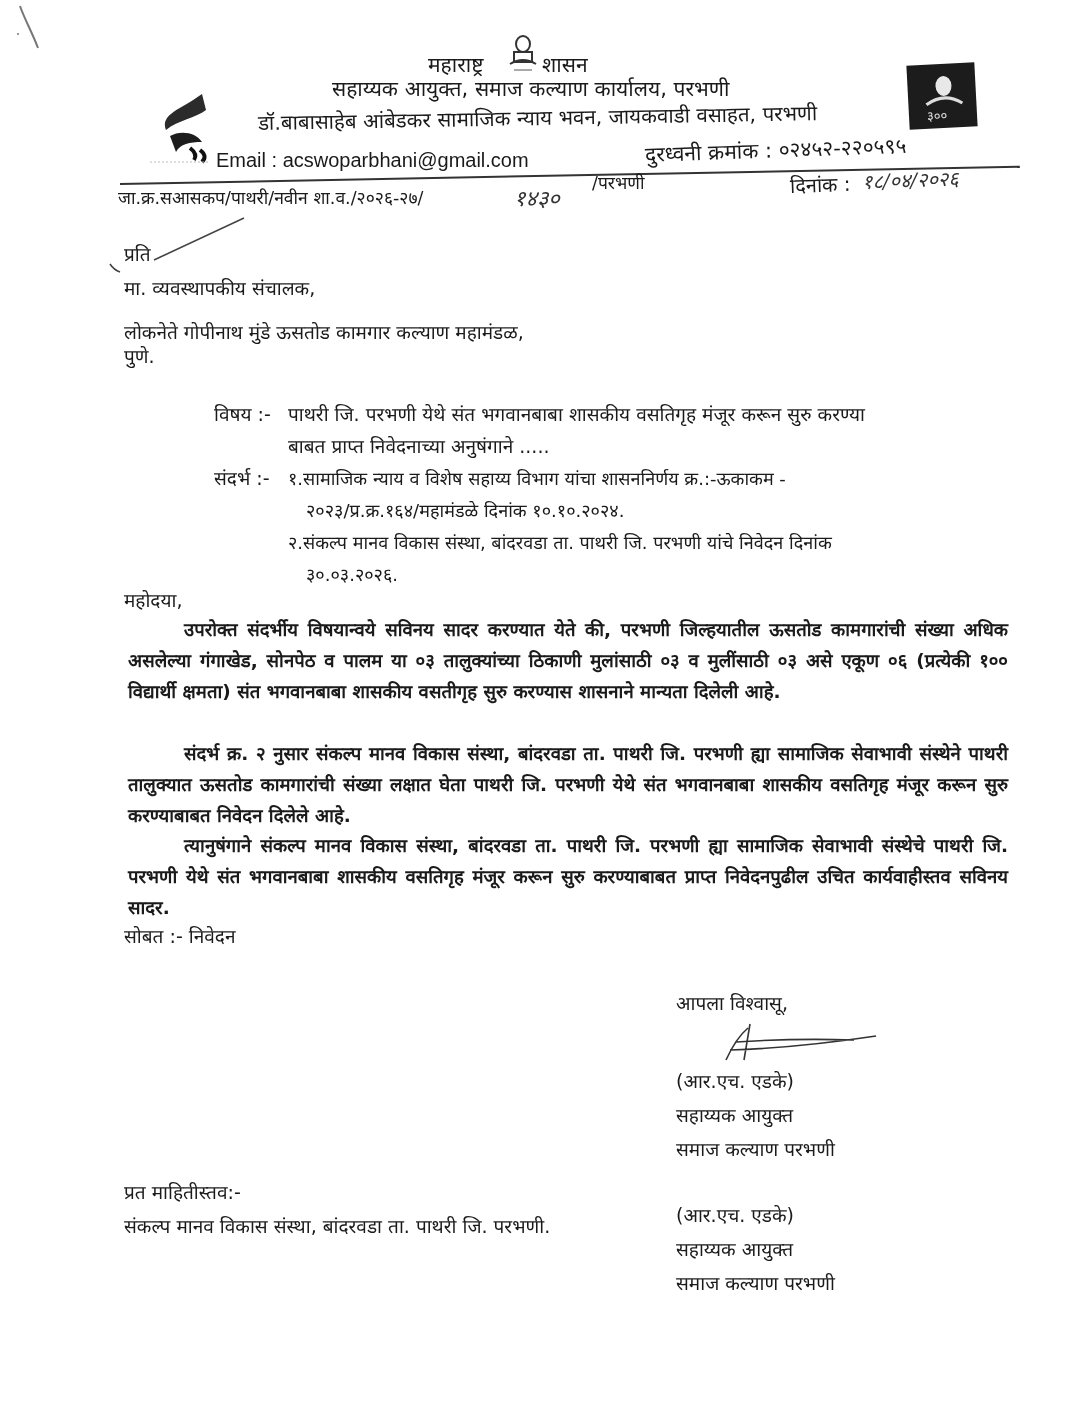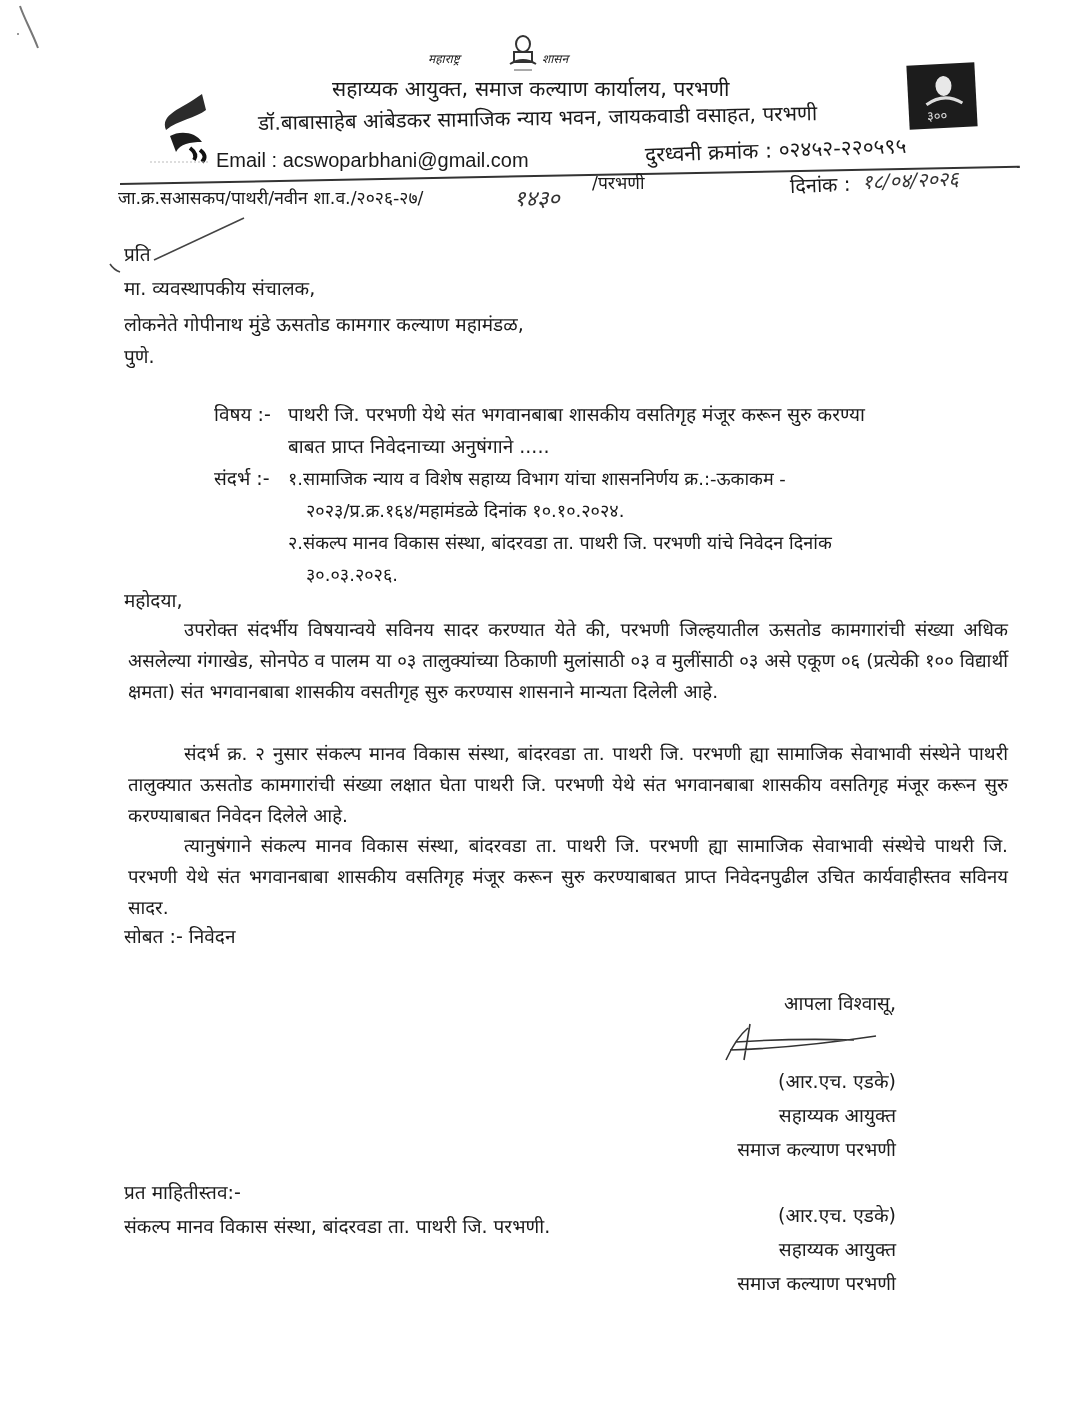--- a/index.html
+++ b/index.html
@@ -1,27 +1,27 @@
 <!DOCTYPE html>
 <html><head>
 <meta charset="utf-8">
 <style>
   html, body { margin: 0; padding: 0; }
   body {
     width: 1080px; height: 1412px; background: #ffffff; position: relative; overflow: hidden;
     font-family: "DejaVu Sans", "Liberation Sans", sans-serif; color: #1a1a1a;
   }
   .abs { position: absolute; white-space: nowrap; }
-  .hdr { font-size: 12px; font-style: italic; }
+  .hdr { font-size: 21px; }
   .body-text { font-size: 19px; line-height: 33px; }
-  .para { position: absolute; left: 128px; width: 880px; font-size: 18.5px; line-height: 31px; text-align: justify; }
+  .para { position: absolute; left: 128px; width: 880px; font-size: 18.5px; line-height: 31px; text-align: justify; font-weight: bold; }
   .indent { text-indent: 56px; }
   .hand { font-family: "DejaVu Serif", serif; font-style: italic; font-size: 22px; color: #333; }
   .rule { position: absolute; height: 2px; background: #333; transform-origin: left center; }
-  .sig-block { position: absolute; text-align: right; font-size: 19px; line-height: 34px; }
+  .sig-block { position: absolute; text-align: left; font-size: 19px; line-height: 34px; }
 </style>
 </head>
 <body>
 
 <svg class="abs" style="left:14px;top:4px" width="40" height="50">
   <path d="M6 2 C 10 14, 18 28, 24 44" stroke="#777" stroke-width="2" fill="none"></path>
   <circle cx="4" cy="30" r="1" fill="#777"></circle>
 </svg>
 
 <div>
@@ -66,21 +66,21 @@
   <span class="abs hand" style="left:862px;top:168px;font-size:20px;transform:rotate(-2deg);transform-origin:left">१८/०४/२०२६</span>
 </div>
 
 <div>
   <span class="abs body-text" style="left:124px;top:238px">प्रति</span>
   <svg class="abs" style="left:104px;top:212px" width="150" height="70">
     <path d="M140 6 L 50 48" stroke="#444" stroke-width="1.6" fill="none"></path>
     <path d="M6 52 Q 10 58, 16 60" stroke="#444" stroke-width="1.6" fill="none"></path>
   </svg>
   <span class="abs body-text" style="left:124px;top:272px">मा. व्यवस्थापकीय संचालक,</span>
-  <span class="abs body-text" style="left:124px;top:308px">लोकनेते गोपीनाथ मुंडे ऊसतोड कामगार कल्याण महामंडळ,</span>
+  <span class="abs body-text" style="left:124px;top:316px">लोकनेते गोपीनाथ मुंडे ऊसतोड कामगार कल्याण महामंडळ,</span>
   <span class="abs body-text" style="left:124px;top:340px">पुणे.</span>
 </div>
 
 <div>
   <span class="abs body-text" style="left:214px;top:398px">विषय :-</span>
   <span class="abs body-text" style="left:288px;top:398px">पाथरी जि. परभणी येथे संत भगवानबाबा शासकीय वसतिगृह मंजूर करून सुरु करण्या</span>
   <span class="abs body-text" style="left:288px;top:430px">बाबत प्राप्त निवेदनाच्या अनुषंगाने .....</span>
 </div>
 
 <div>

